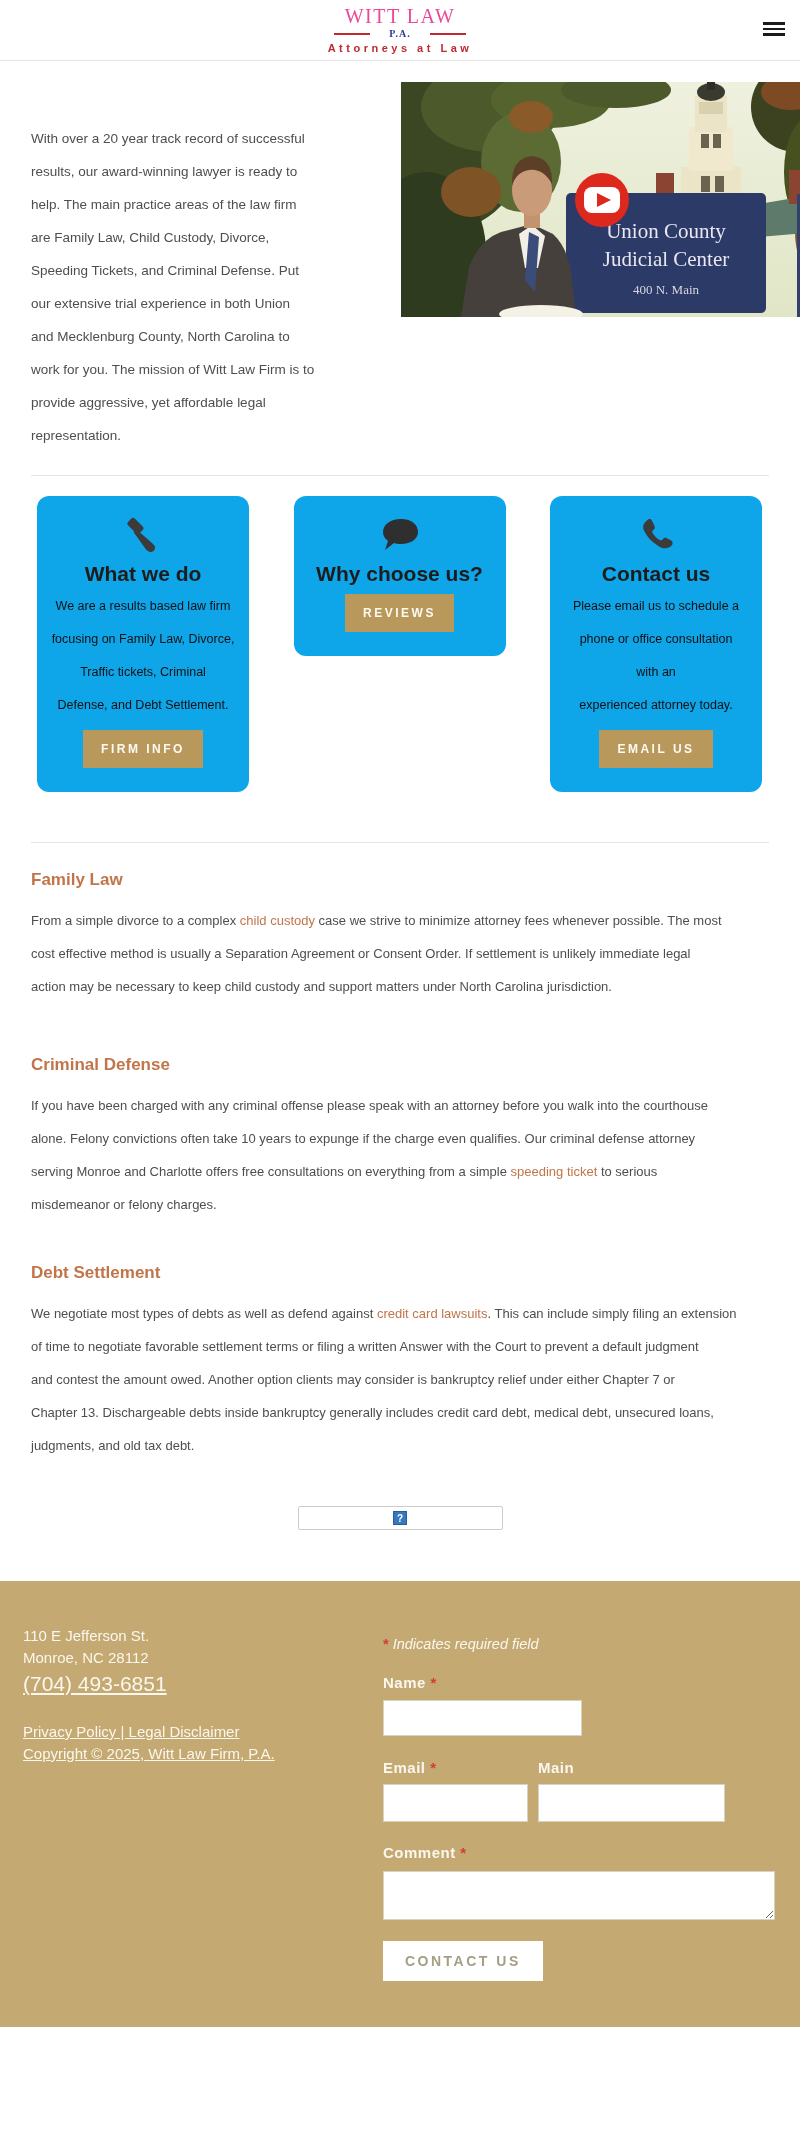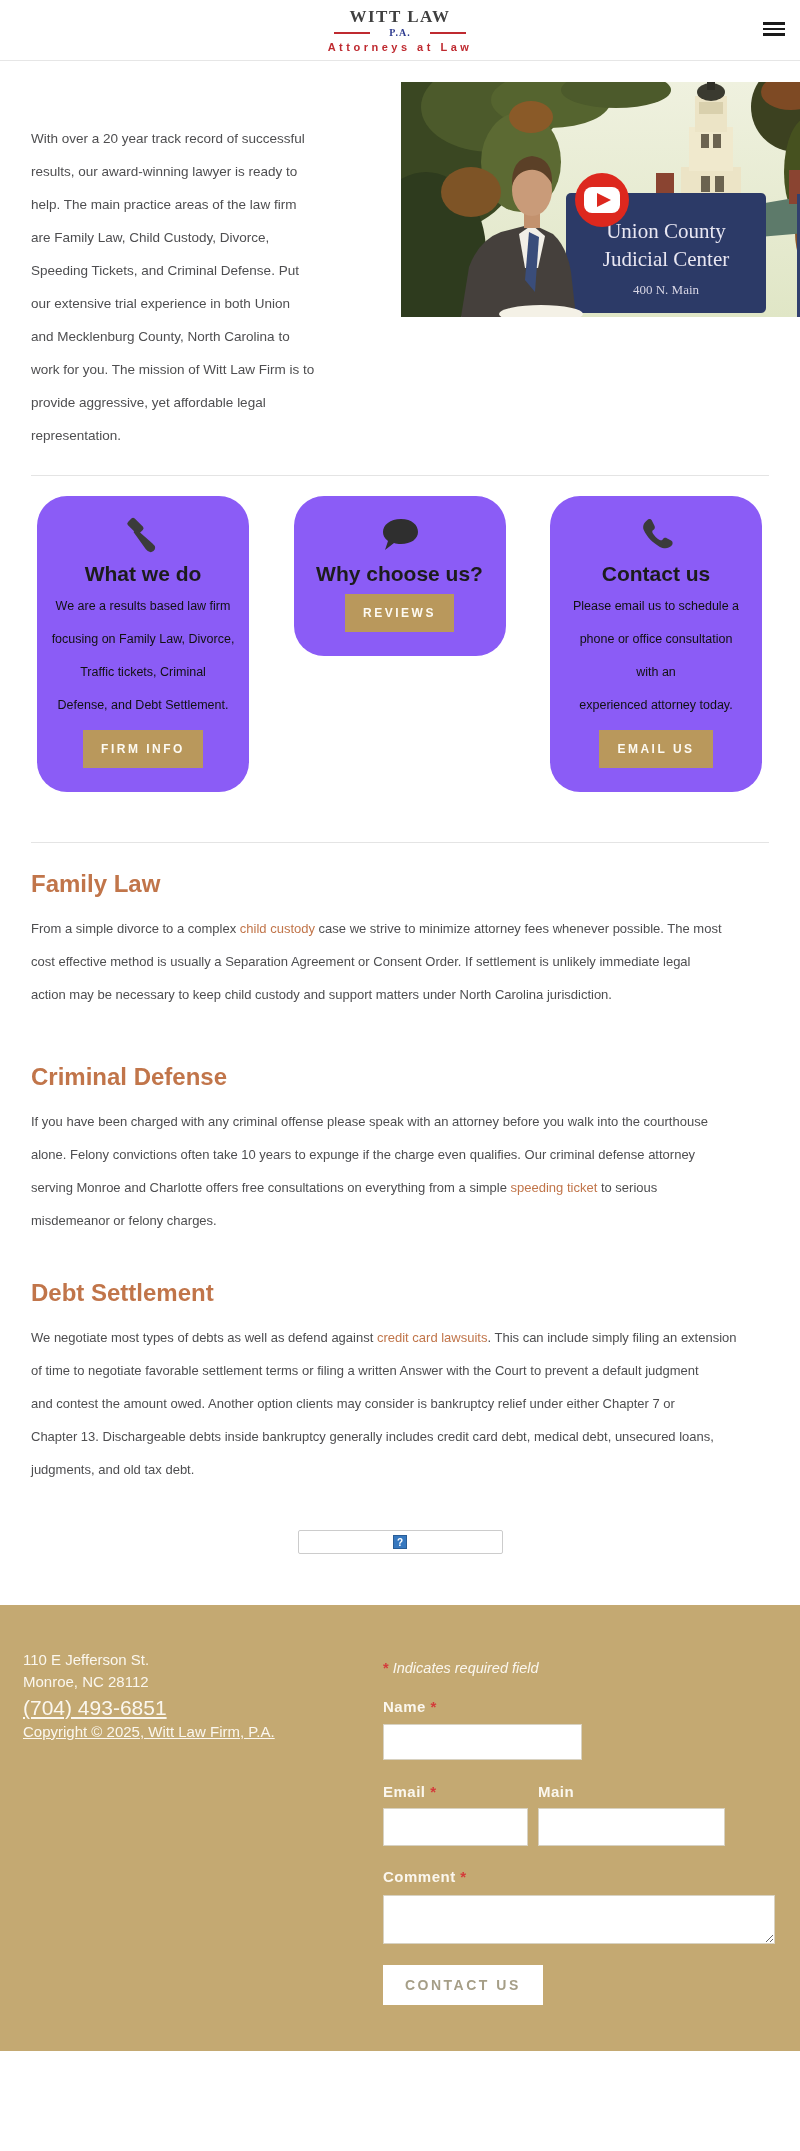--- a/index.html
+++ b/index.html
@@ -9,22 +9,22 @@
     font-family:"Liberation Sans", sans-serif;
     color:#4e4e50;
   }
   
   .header {
     position:relative; height:61px; border-bottom:1px solid #e6e6e6;
     display:flex; align-items:center; justify-content:center; background:#fff;
   }
   .logo { text-align:center; line-height:1; cursor:pointer; }
   .logo-title {
-    font-family:"Liberation Serif", serif; font-weight:bold;
-    font-size:17px; letter-spacing:1.5px; color:#404040;
+    font-family:"Liberation Serif", serif; font-weight:normal;
+    font-size:20px; letter-spacing:1.5px; color:#ec4899;
   }
   .logo-pa-row { display:flex; align-items:center; justify-content:center; gap:19px; margin-top:3px; }
   .logo-rule { width:36px; height:2px; background:#bf2a30; }
   .logo-pa {
     font-family:"Liberation Serif", serif; font-weight:bold;
     font-size:10px; color:#2d3a8f; letter-spacing:1px;
   }
   .logo-tagline {
     margin-top:4px; font-size:11px; letter-spacing:3.5px; color:#bf2a30; font-weight:bold;
   }
@@ -45,37 +45,37 @@
   .hero-right svg { display:block; }
   
   .rule { border:none; border-top:1px solid #e4e4e4; margin:23px 31px 0 31px; }
   .rule2 { border:none; border-top:1px solid #e4e4e4; margin:50px 31px 0 31px; }
   
   .cards {
     display:flex; justify-content:space-between; align-items:flex-start;
     margin:20px 38px 0 37px;
   }
   .card {
-    width:212px; background:#8b5cf6; border-radius:30px;
+    width:212px; background:#0ea5e9; border-radius:12px;
     padding:18px 14px 24px 14px; text-align:center;
   }
   .card-icon { height:40px; display:flex; align-items:center; justify-content:center; }
   .card-title { font-size:21px; font-weight:bold; color:#1c1c1c; margin-top:8px; }
   .card-text {
     margin-top:4px; font-size:12.5px; line-height:33px; color:#111;
     white-space:pre-line;
   }
   .card-btn {
     display:inline-block; margin-top:8px; background:#b9985c; border:none;
     color:#fdfaf2; font-size:12px; font-weight:bold; letter-spacing:2.5px;
     padding:12px 18px; cursor:pointer; font-family:"Liberation Sans", sans-serif;
   }
   
   .section { padding:0 31px; }
-  .section-title { font-size:24px; font-weight:bold; color:#c1754a; margin-top:27px; }
+  .section-title { font-size:17px; font-weight:bold; color:#c1754a; margin-top:27px; }
   .section-title.mt-lg { margin-top:52px; }
   .section-title.mt-md { margin-top:42px; }
   .section-text {
     margin-top:14px; font-size:13px; line-height:33px; color:#4e4e50;
     white-space:pre-line;
   }
   .inline-link { color:#c1754a; cursor:pointer; }
   
   .badge-box {
     width:205px; height:24px; margin:44px auto 0 auto;
@@ -301,20 +301,21 @@
 <div class="badge-box">
   <div class="broken-img">?</div>
 </div>
 
 <div class="footer">
 
   <div class="footer-left">
     <div>110 E Jefferson St.</div>
     <div>Monroe, NC 28112</div>
     <div><span class="u footer-phone">(704) 493-6851</span></div>
+    <div class="footer-legal"><span class="u"> Privacy Policy | Legal Disclaimer</span></div>
     <div class="footer-copy"><span class="u">Copyright © 2025, Witt Law Firm, P.A.</span></div>
   </div>
 
   <div class="footer-form">
     <div class="req-note"><span class="star">*</span><span> Indicates required field</span></div>
 
     <div class="f-label"><span>Name</span> <span class="star">*</span></div>
     <input class="f-input" type="text" style="">
 
     <div class="f-row">

